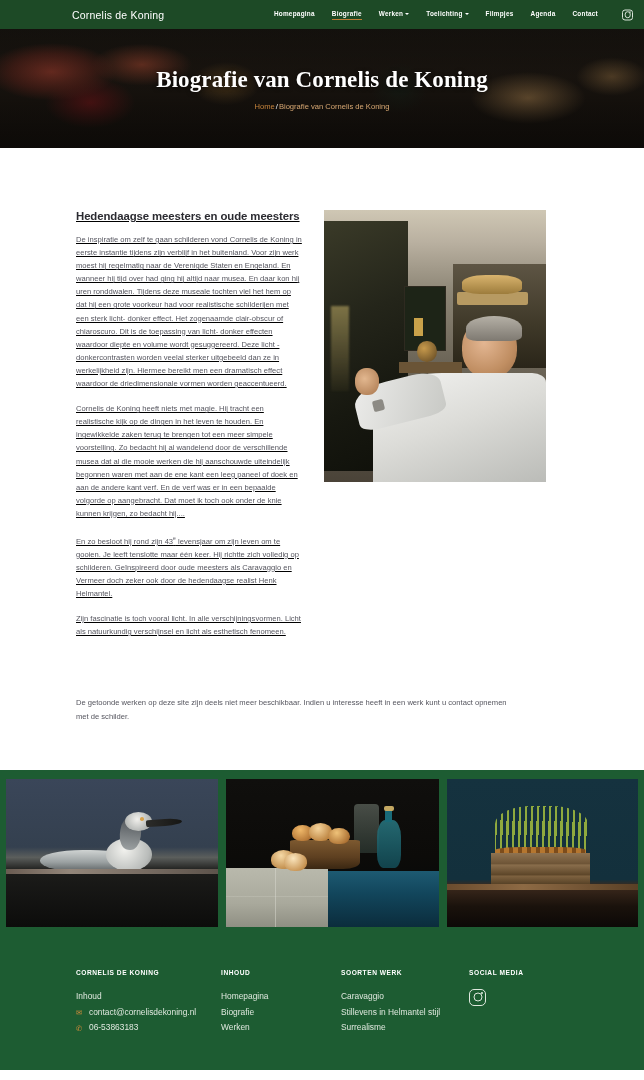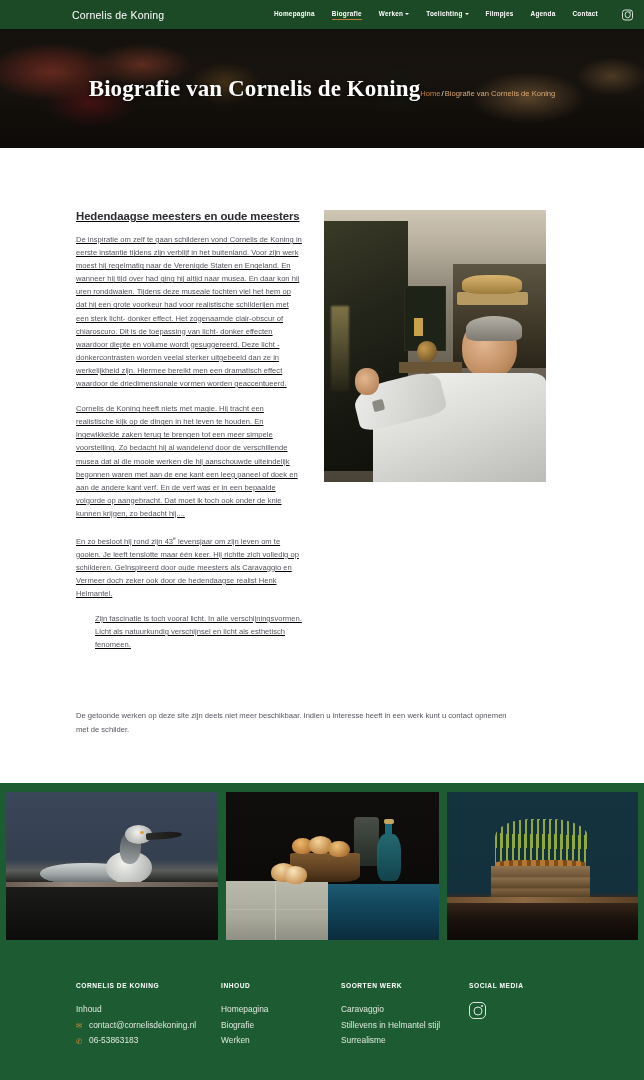--- a/index.html
+++ b/index.html
@@ -111,20 +111,21 @@
       linear-gradient(180deg, #1a1712 0%, #241d16 40%, #15110d 100%);
   }
   .hero-shade {
     position: absolute; inset: 0;
     background: linear-gradient(180deg, rgba(10,8,6,.42) 0%, rgba(10,8,6,.5) 55%, rgba(10,8,6,.72) 100%);
   }
   .hero-inner {
     position: relative;
     height: 100%;
     display: flex;
+    flex-direction: column;
     align-items: center;
     justify-content: center;
     text-align: center;
   }
   .hero-title {
     font-family: "Liberation Serif", serif;
     color: #ffffff;
     font-size: 23px;
     font-weight: 700;
     letter-spacing: .1px;
@@ -159,21 +160,21 @@
     color: #2b2b31;
     letter-spacing: -.1px;
     margin-bottom: 11px;
   }
   .p {
     font-size: 7.6px;
     line-height: 13.1px;
     color: #55555e;
     margin-bottom: 12px;
   }
-  .p:last-child { margin-bottom: 0; margin-left: 19px; }
+  .p:last-child { margin-bottom: 0; }
   sup { font-size: 5px; vertical-align: super; }
 
   .col-img { width: 222px; flex: 0 0 222px; }
   .studio-photo {
     width: 222px;
     height: 272px;
     position: relative;
     overflow: hidden;
     background:
       

